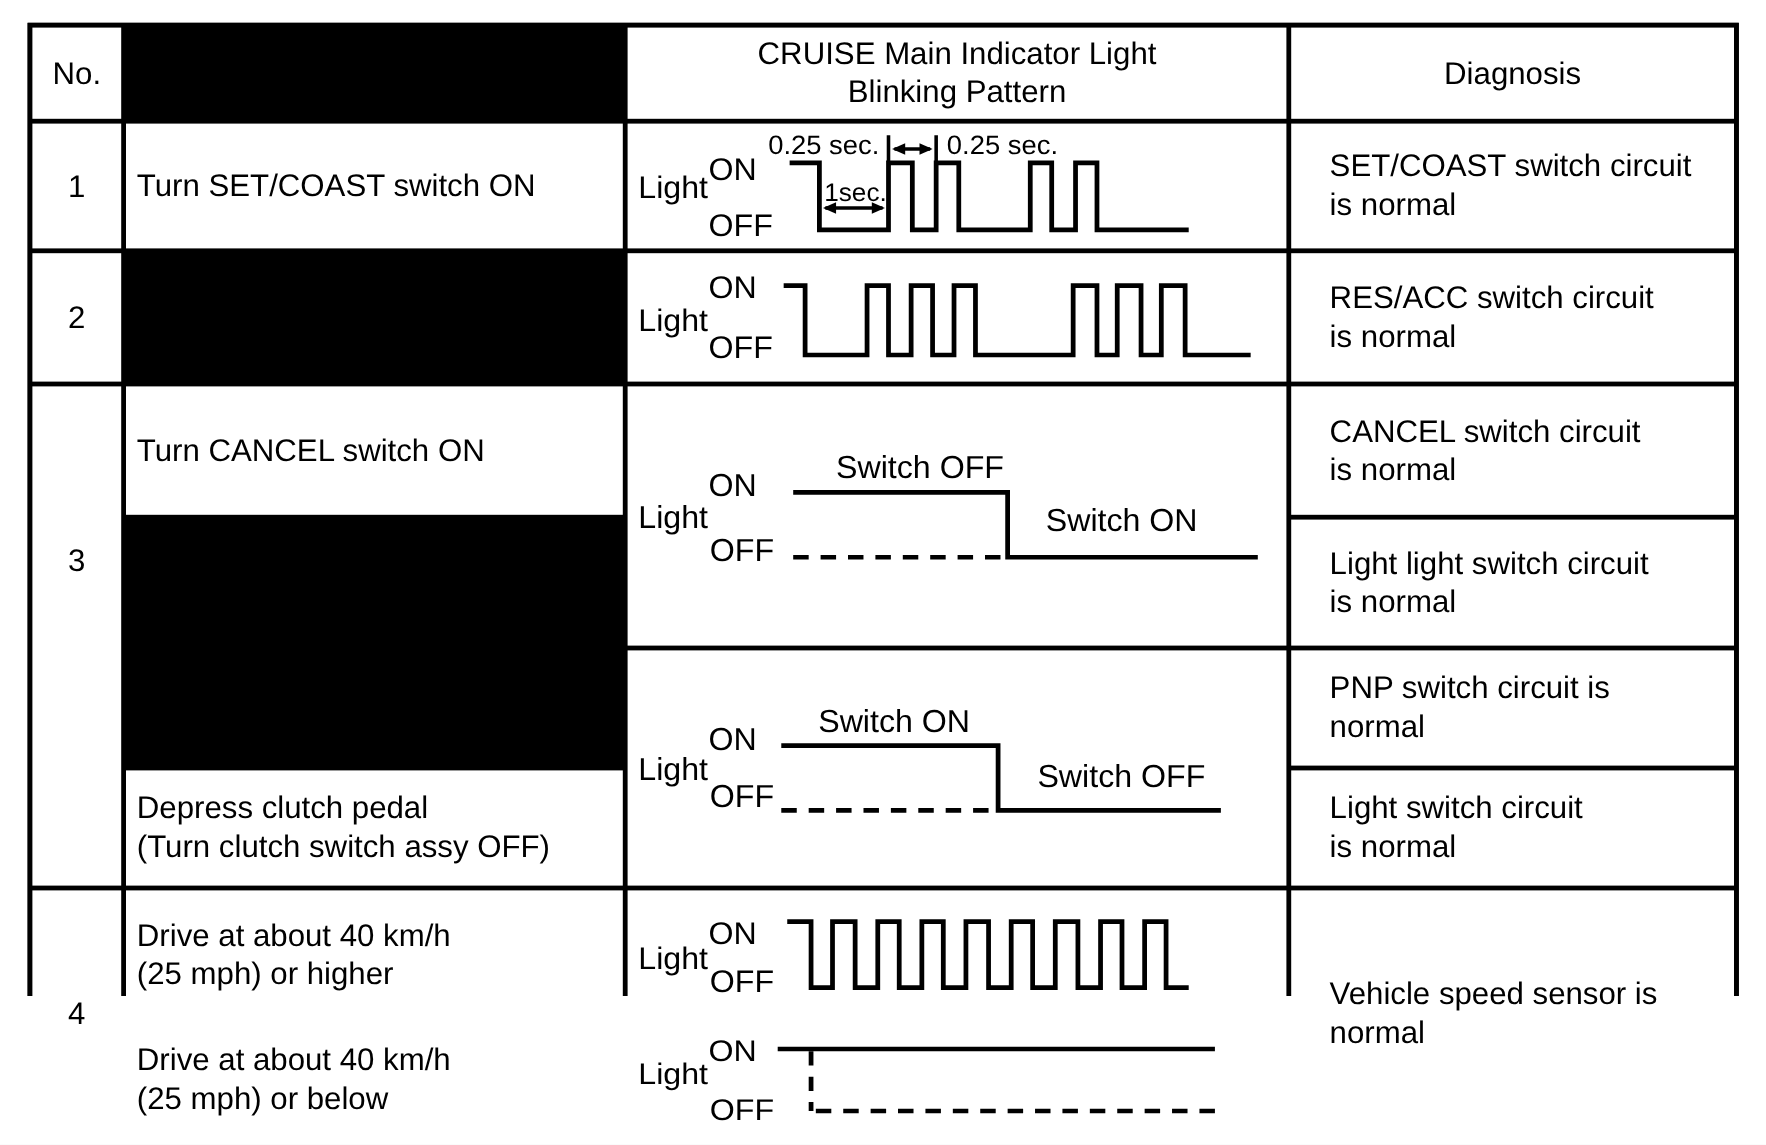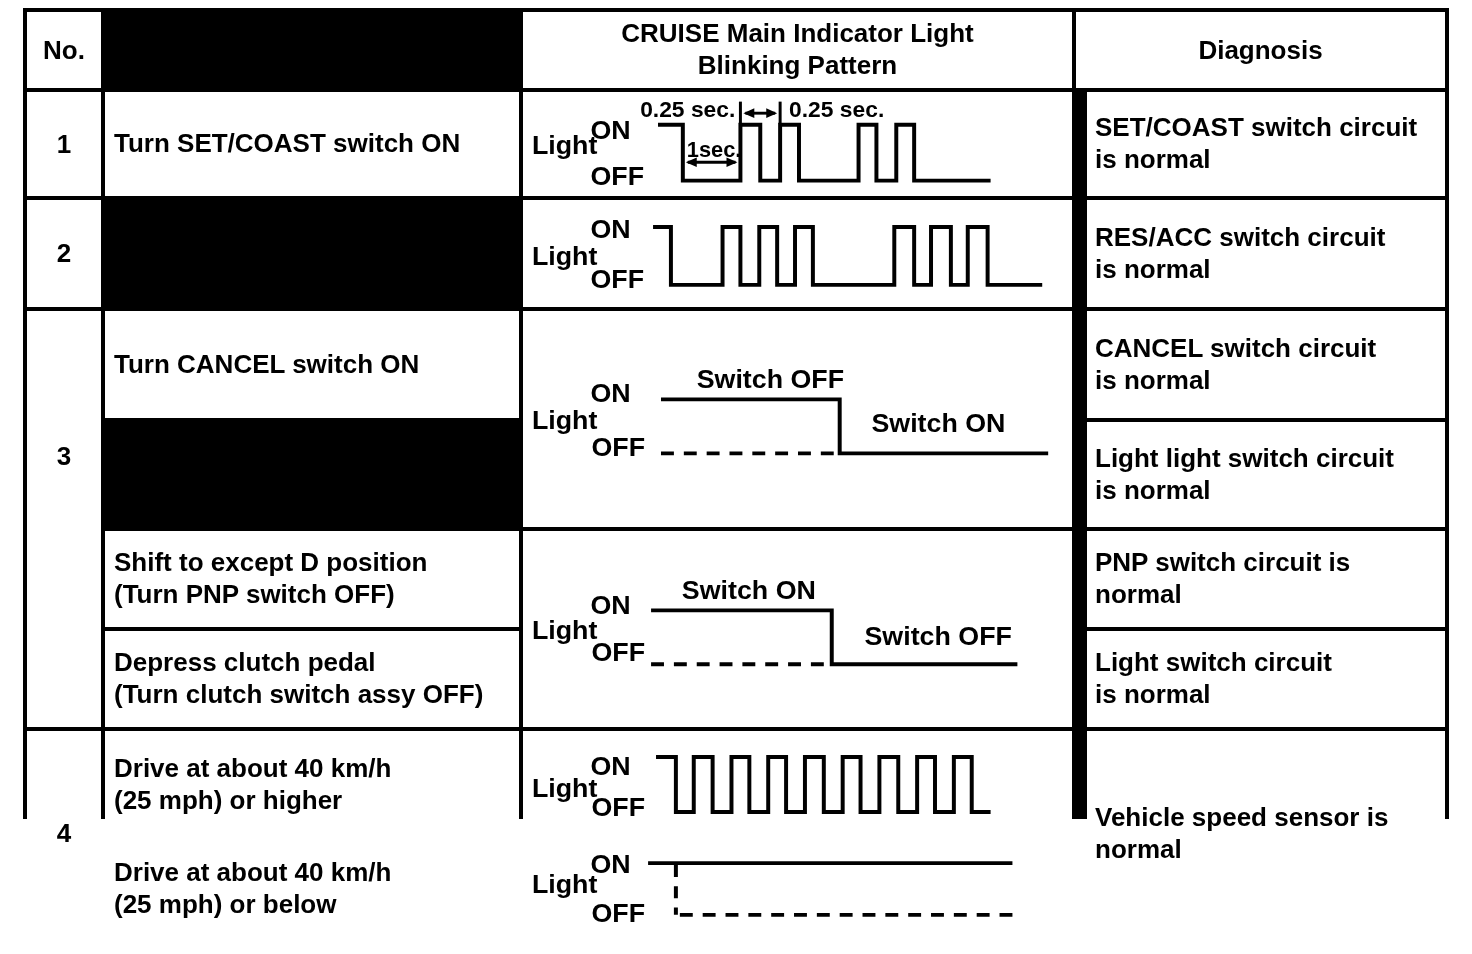--- a/index.html
+++ b/index.html
@@ -1,26 +1,26 @@
 <!DOCTYPE html>
 <html><head>
 <meta charset="utf-8">
 <style>
   html,body{margin:0;padding:0;background:#ffffff;}
   .page{position:relative;width:1472px;height:954px;background:#ffffff;overflow:hidden;
         font-family:"Liberation Sans",sans-serif;color:#000;}
-  .table{position:absolute;left:23px;top:8px;width:1426px;height:811px;box-sizing:border-box;
+  .table{position:absolute;left:23px;top:19px;width:1426px;height:811px;box-sizing:border-box;
          border:4px solid #000;background:#000;display:grid;
          grid-template-columns:74px 414px 549px 369px;
          grid-template-rows:76px 104px 107px 107px 105px 96px 96px 107px 94px;
-         gap:4px;font-weight:bold;}
+         gap:4px;}
   .cell{background:#fff;display:flex;align-items:center;box-sizing:border-box;overflow:hidden;}
   .c-center{justify-content:center;text-align:center;}
   .c-left{justify-content:flex-start;padding-left:9px;}
-  .diag{padding-left:8px;margin-left:11px;}
+  .diag{padding-left:32px;}
   .ml{white-space:pre-line;line-height:1.22;}
   .txt{font-size:26px;}
   .num{font-size:26px;}
   .no3{align-items:flex-start;}
   .no3 .num{margin-top:130px;}
   .hdr{font-size:26px;}
   .patcell{padding:0;align-items:stretch;}
   .patcell svg{width:100%;height:100%;display:block;}
   svg text{font-family:"Liberation Sans",sans-serif;fill:#000;}
 </style>
@@ -107,24 +107,20 @@
     <div class="cell c-left diag txt" style="grid-area:4/4/5/5">
       <span class="ml">CANCEL switch circuit
 is normal</span>
     </div>
 
     <div class="cell c-left diag txt" style="grid-area:5/4/6/5">
       <span class="ml">Light light switch circuit
 is normal</span>
     </div>
 
-    <div class="cell c-left txt" style="grid-area:6/2/7/3">
-      <span class="ml">Shift to except D position
-(Turn PNP switch OFF)</span>
-    </div>
     <div class="cell patcell" style="grid-area:6/3/8/4">
       <svg viewBox="0 0 553 200" preserveAspectRatio="none">
           <polyline points="129,81 311,81 311,136 498,136" fill="none" stroke="#000000" stroke-width="4"></polyline>
           <polyline points="129,136 309,136" fill="none" stroke="#000000" stroke-width="4" stroke-dasharray="13 10"></polyline>
           <text x="9" y="110" font-size="27">Light</text>
           <text x="68" y="85" font-size="27">ON</text>
           <text x="69" y="133" font-size="27">OFF</text>
           <text x="160" y="69" font-size="27">Switch ON</text>
           <text x="344" y="116" font-size="27">Switch OFF</text>
         </svg>

